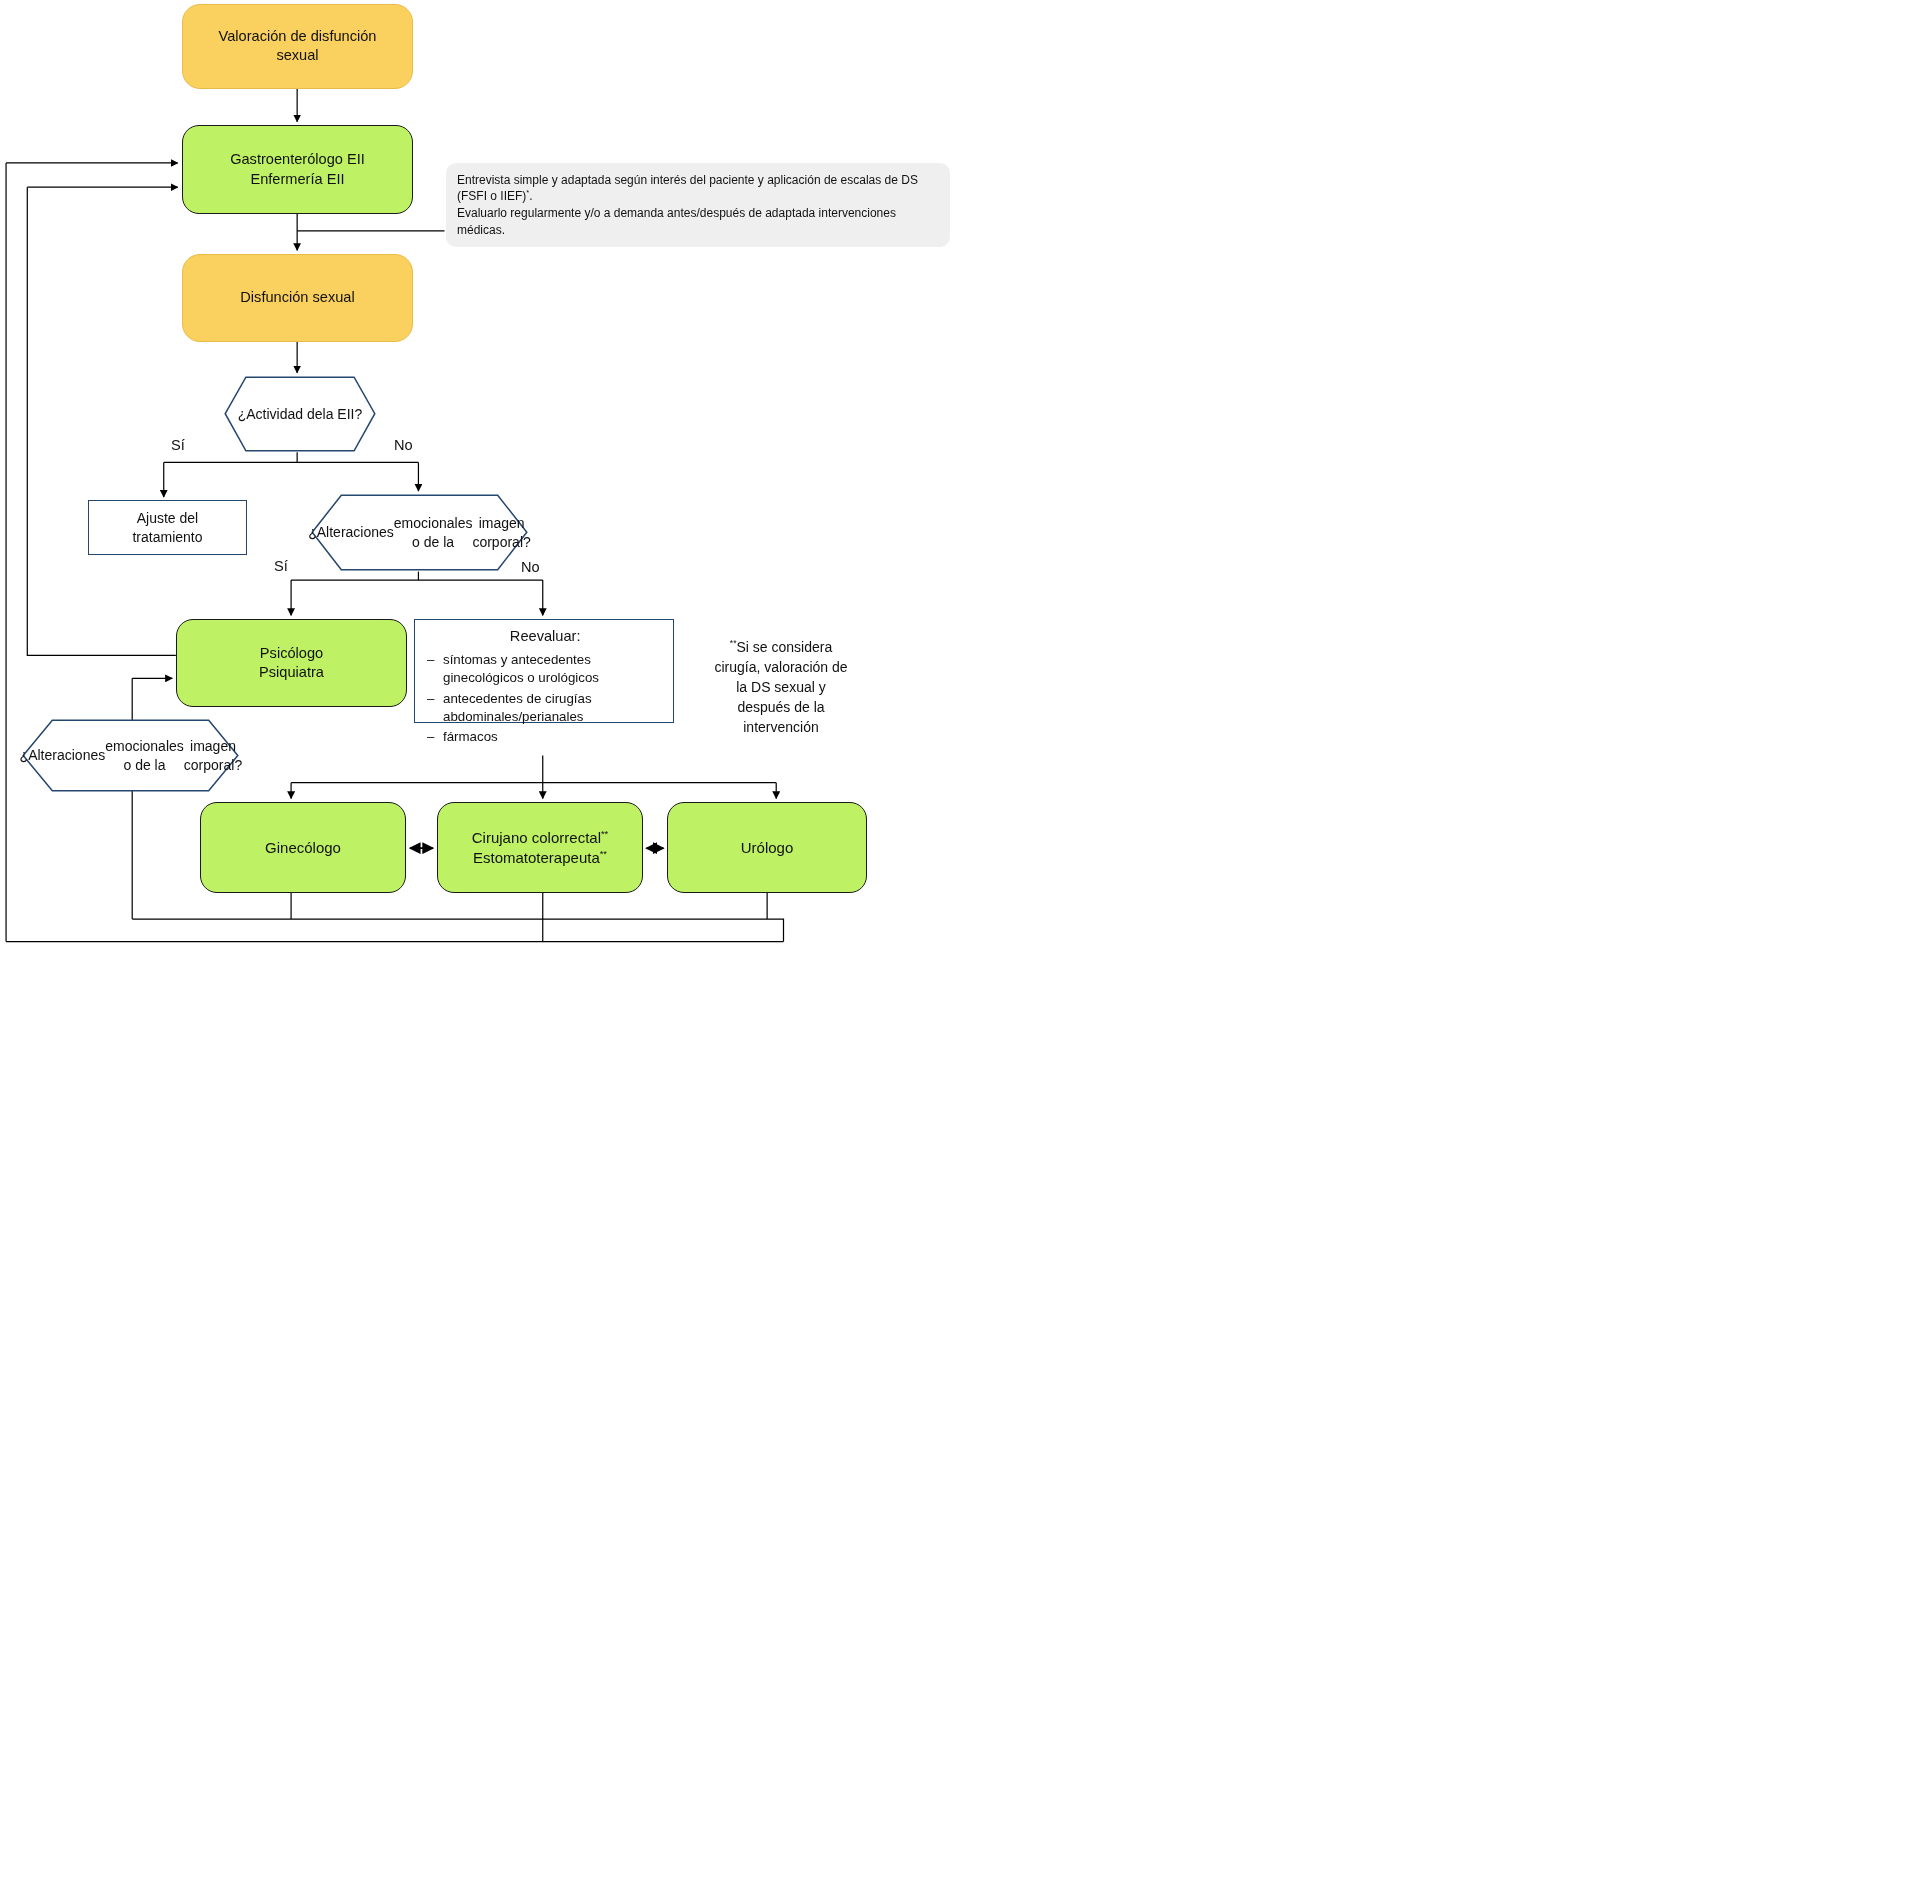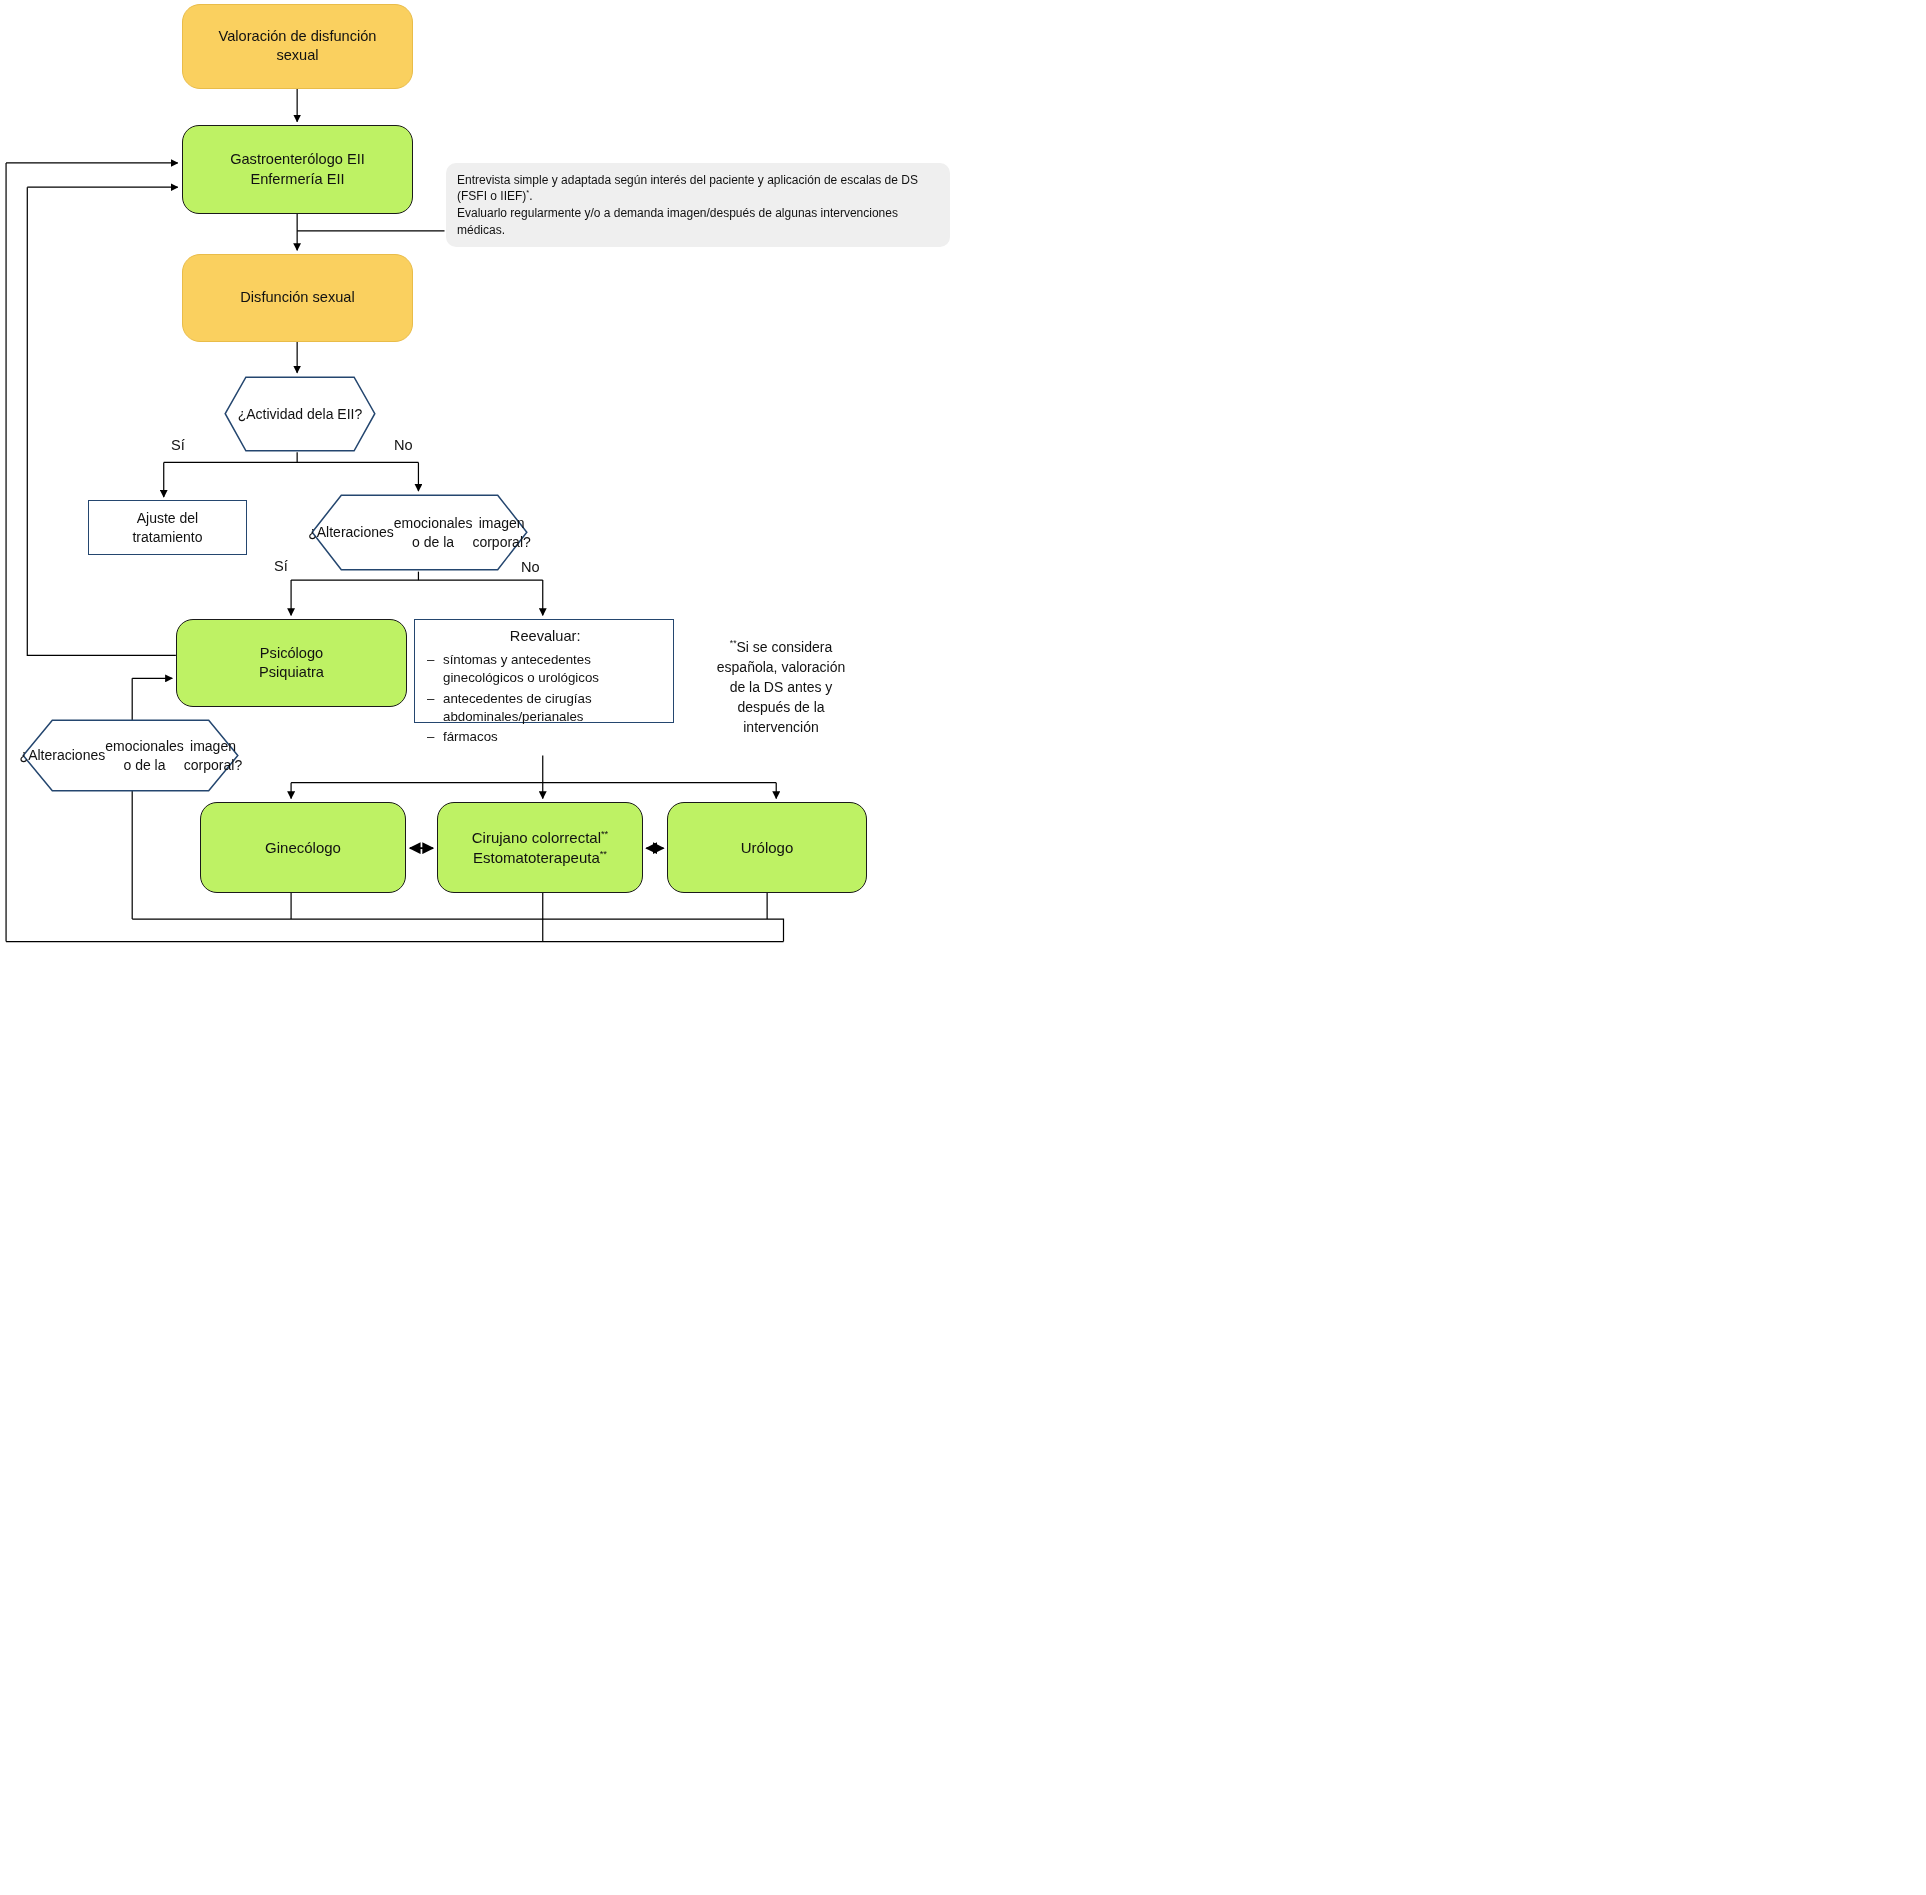--- a/index.html
+++ b/index.html
@@ -90,21 +90,21 @@
     <div>Valoración de disfunción sexual</div>
   </div>
 
   <div class="node round" style="left:182px;top:125px;width:231px;height:89px;">
     <div>Gastroenterólogo EII</div>
     <div>Enfermería EII</div>
   </div>
 
   <div class="annot" style="left:446px;top:163px;width:504px;">
     <div><span>Entrevista simple y adaptada según interés del paciente y aplicación de escalas de DS (FSFI o IIEF)</span><sup>*</sup><span>.</span></div>
-    <div>Evaluarlo regularmente y/o a demanda imagen/después de algunas intervenciones médicas.</div>
+    <div>Evaluarlo regularmente y/o a demanda antes/después de adaptada intervenciones médicas.</div>
   </div>
 
 
   <div class="node yellow" style="left:182px;top:254px;width:231px;height:88px;">
     <div>Disfunción  sexual</div>
   </div>
 
   <div class="hex" style="left:224px;top:376px;width:152px;height:76px;">
     <svg viewBox="0 0 250 125" preserveAspectRatio="none">
       <polygon points="2,62 36,2 214,2 248,62 214,123 36,123"></polygon>
@@ -150,21 +150,21 @@
     <div class="ritem">
       <span>–</span>
       <span>antecedentes de cirugías abdominales/perianales</span>
     </div>
     <div class="ritem">
       <span>–</span>
       <span>fármacos</span>
     </div>
   </div>
 
-  <div class="fn2" style="left:711px;top:638px;width:140px;"><sup>**</sup><span>Si se considera española, valoración de la DS antes y después de la intervención</span></div>
+  <div class="fn2" style="left:711px;top:638px;width:140px;"><sup>**</sup><span>Si se considera cirugía, valoración de la DS sexual y después de la intervención</span></div>
 
   <div class="hex" style="left:22.4px;top:719px;width:217px;height:73px;">
     <svg viewBox="0 0 358 120" preserveAspectRatio="none">
       <polygon points="2,60 50,2 308,2 356,60 308,118 50,118"></polygon>
     </svg>
     <div class="hex-label">
       <div>¿Alteraciones</div>
       <div>emocionales o de la</div>
       <div>imagen corporal?</div>
     </div>

